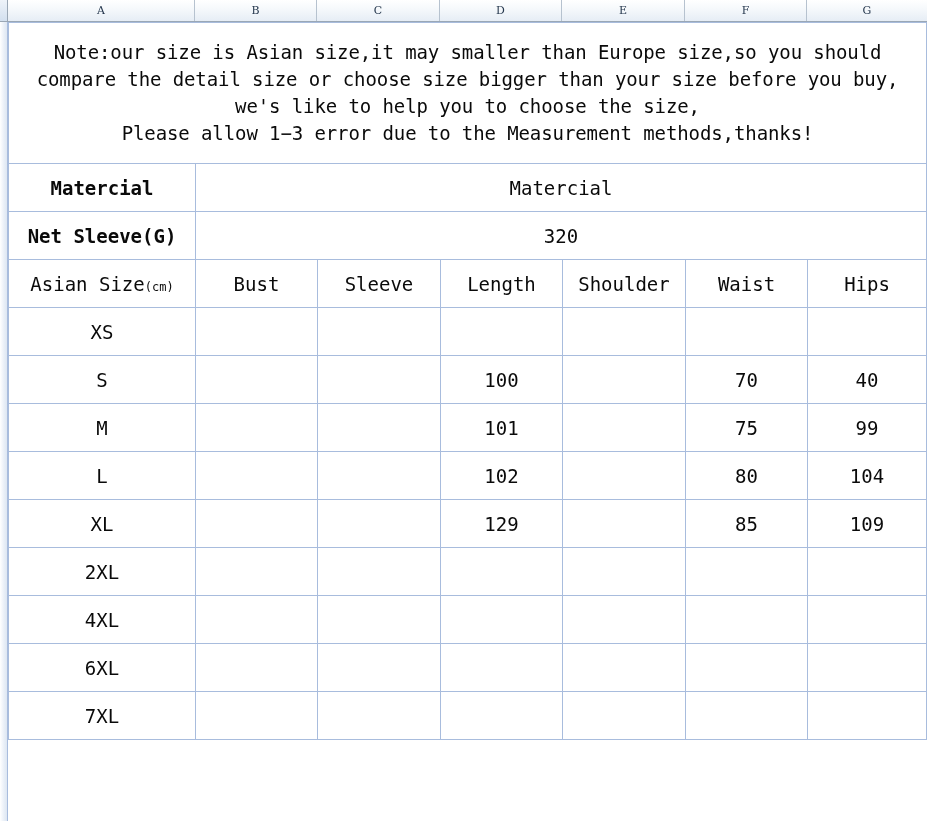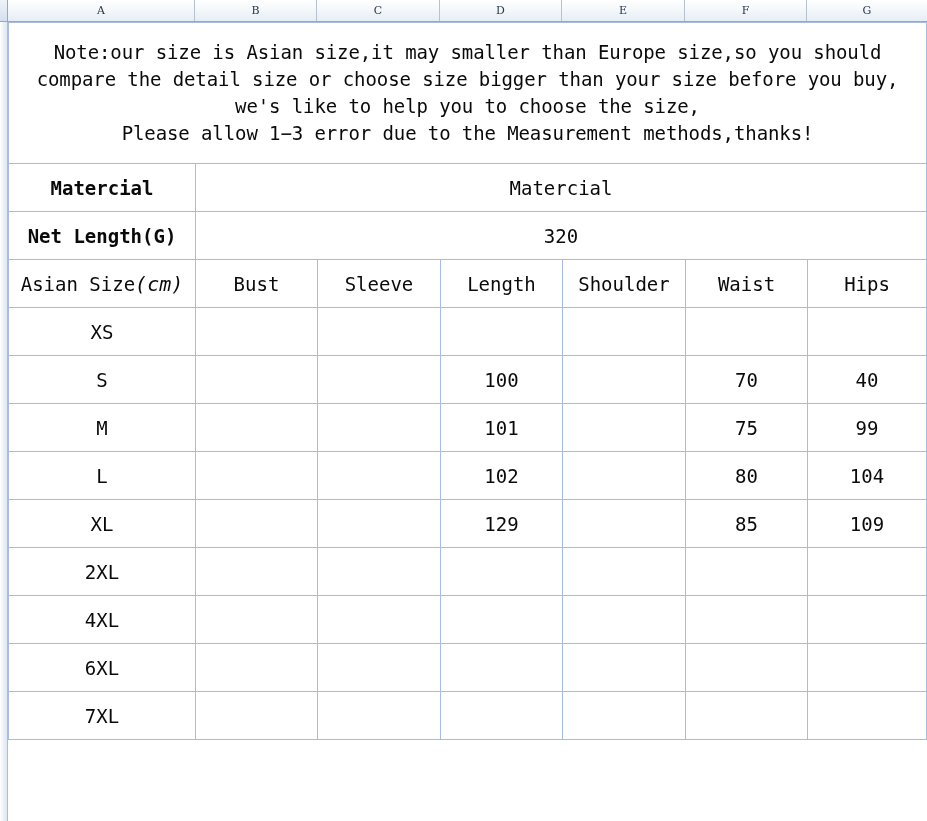--- a/index.html
+++ b/index.html
@@ -113,21 +113,21 @@
     font-size: 20px;
   }
   td.head-cell {
     height: 47px;
     font-size: 20px;
   }
   td.data-cell {
     height: 47px;
     font-size: 20px;
   }
-  .unit-small { font-size: 20px; font-style: italic; }
+  .unit-small { font-size: 12px; }
 </style>
 </head>
 <body>
 
 <div id="sheet">
 
   <div class="colhead-band">
     <div class="corner-stub"></div>
     <div class="colhead" style="width:187px">A</div>
     <div class="colhead" style="width:122px">B</div>
@@ -161,21 +161,21 @@
             <span class="note-line">Please allow 1−3 error due to the Measurement methods,thanks!</span>
           </td>
         </tr>
 
         <tr>
           <td class="row-label">Matercial</td>
           <td class="span-cell" colspan="6">Matercial</td>
         </tr>
 
         <tr>
-          <td class="row-label">Net Length(G)</td>
+          <td class="row-label">Net Sleeve(G)</td>
           <td class="span-cell" colspan="6">320</td>
         </tr>
 
         <tr>
           <td class="head-cell"><span>Asian Size</span><span class="unit-small">(cm)</span></td>
           <td class="head-cell">Bust</td>
           <td class="head-cell">Sleeve</td>
           <td class="head-cell">Length</td>
           <td class="head-cell">Shoulder</td>
           <td class="head-cell">Waist</td>

